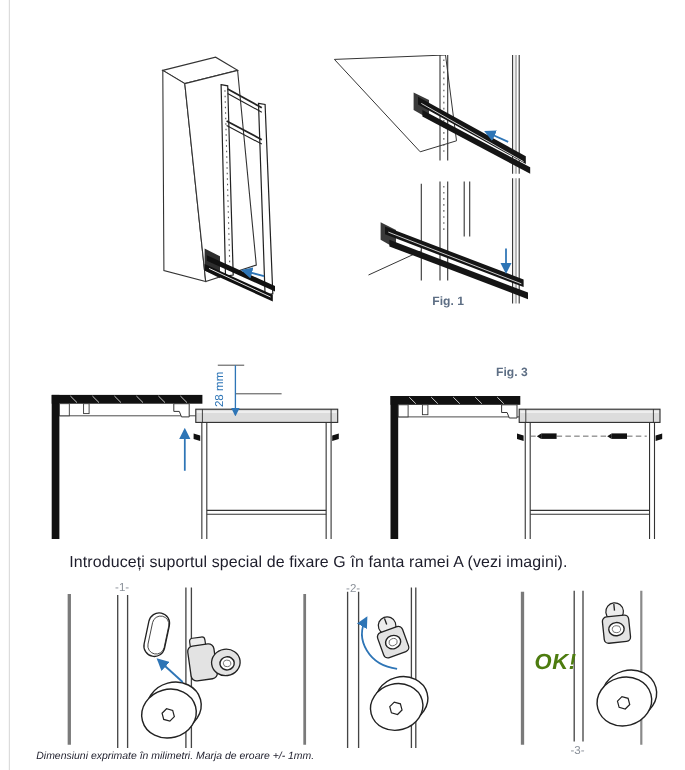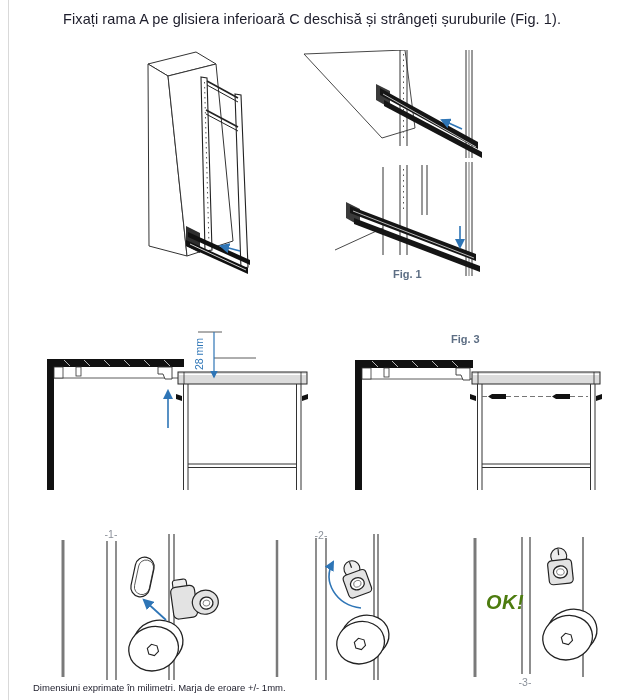--- a/index.html
+++ b/index.html
@@ -3,32 +3,31 @@
 <meta charset="utf-8">
 <style>
   html,body{margin:0;padding:0;background:#ffffff;}
   #page{position:relative;width:623px;height:700px;background:#ffffff;overflow:hidden;
         font-family:"Liberation Sans", sans-serif;}
   .abs{position:absolute;}
   .step{font-size:14.5px;color:#1d1d2b;letter-spacing:0.1px;white-space:nowrap;}
   .figlabel{font-size:11px;color:#5d6e84;white-space:nowrap;font-weight:bold;}
   .panellabel{font-size:10.5px;color:#8a9099;text-align:center;width:30px;}
   .oklabel{font-size:20px;font-weight:700;color:#4d7c0f;letter-spacing:0.5px;font-style:italic;}
-  .footer{font-size:9.5px;color:#1d1d2b;white-space:nowrap;}
+  .footer{font-size:9.5px;color:#1d1d2b;white-space:nowrap;font-style:italic;}
   .edge{width:1px;height:700px;background:#d9d9d9;left:8px;top:0;}
   svg{display:block;}
 </style>
 </head>
 <body>
 
 <div id="page">
 
   <div class="abs edge"></div>
 
-  <div class="abs step" style="left:63px;top:11px">Fixați rama A pe glisiera inferioară C deschisă și strângeți șuruburile (Fig. 1).</div>
 
   <svg class="abs" style="left:130px;top:48px" width="160" height="245" viewBox="0 0 160 245">
     <defs>
       <marker id="m1" viewBox="0 0 10 10" refX="8" refY="5" markerWidth="6.5" markerHeight="6.5" orient="auto">
         <path d="M0,0 L10,5 L0,10 Z" fill="#2e75b6"></path>
       </marker>
     </defs>
     <g stroke="#333" stroke-width="1" fill="#ffffff">
       <polygon points="18,16 66,4 86,16 38,28"></polygon>
       <polygon points="18,16 38,28 57,208 19,198"></polygon>
@@ -175,20 +174,21 @@
     </g>
     <g>
       <line x1="152" y1="68.5" x2="258" y2="68.5" stroke="#666" stroke-width="0.9" stroke-dasharray="5,3"></line>
       <polygon points="158,68.5 162,66 162,71" fill="#111"></polygon>
       <rect x="162" y="66" width="14" height="5" fill="#111"></rect>
       <polygon points="222,68.5 226,66 226,71" fill="#111"></polygon>
       <rect x="226" y="66" width="14" height="5" fill="#111"></rect>
     </g>
   </svg>
 
+  <div class="abs step" style="left:63px;top:503px">Introduceți suportul special de fixare G în fanta ramei A (vezi imagini).</div>
 
   <svg class="abs" style="left:30px;top:528px" width="592" height="166" viewBox="0 0 592 166">
     <defs>
       <marker id="m5" viewBox="0 0 10 10" refX="8" refY="5" markerWidth="6.5" markerHeight="6.5" orient="auto">
         <path d="M0,0 L10,5 L0,10 Z" fill="#2e75b6"></path>
       </marker>
     </defs>
 
     <g>
       <line x1="33" y1="12" x2="33" y2="149" stroke="#7a7a7a" stroke-width="3"></line>

